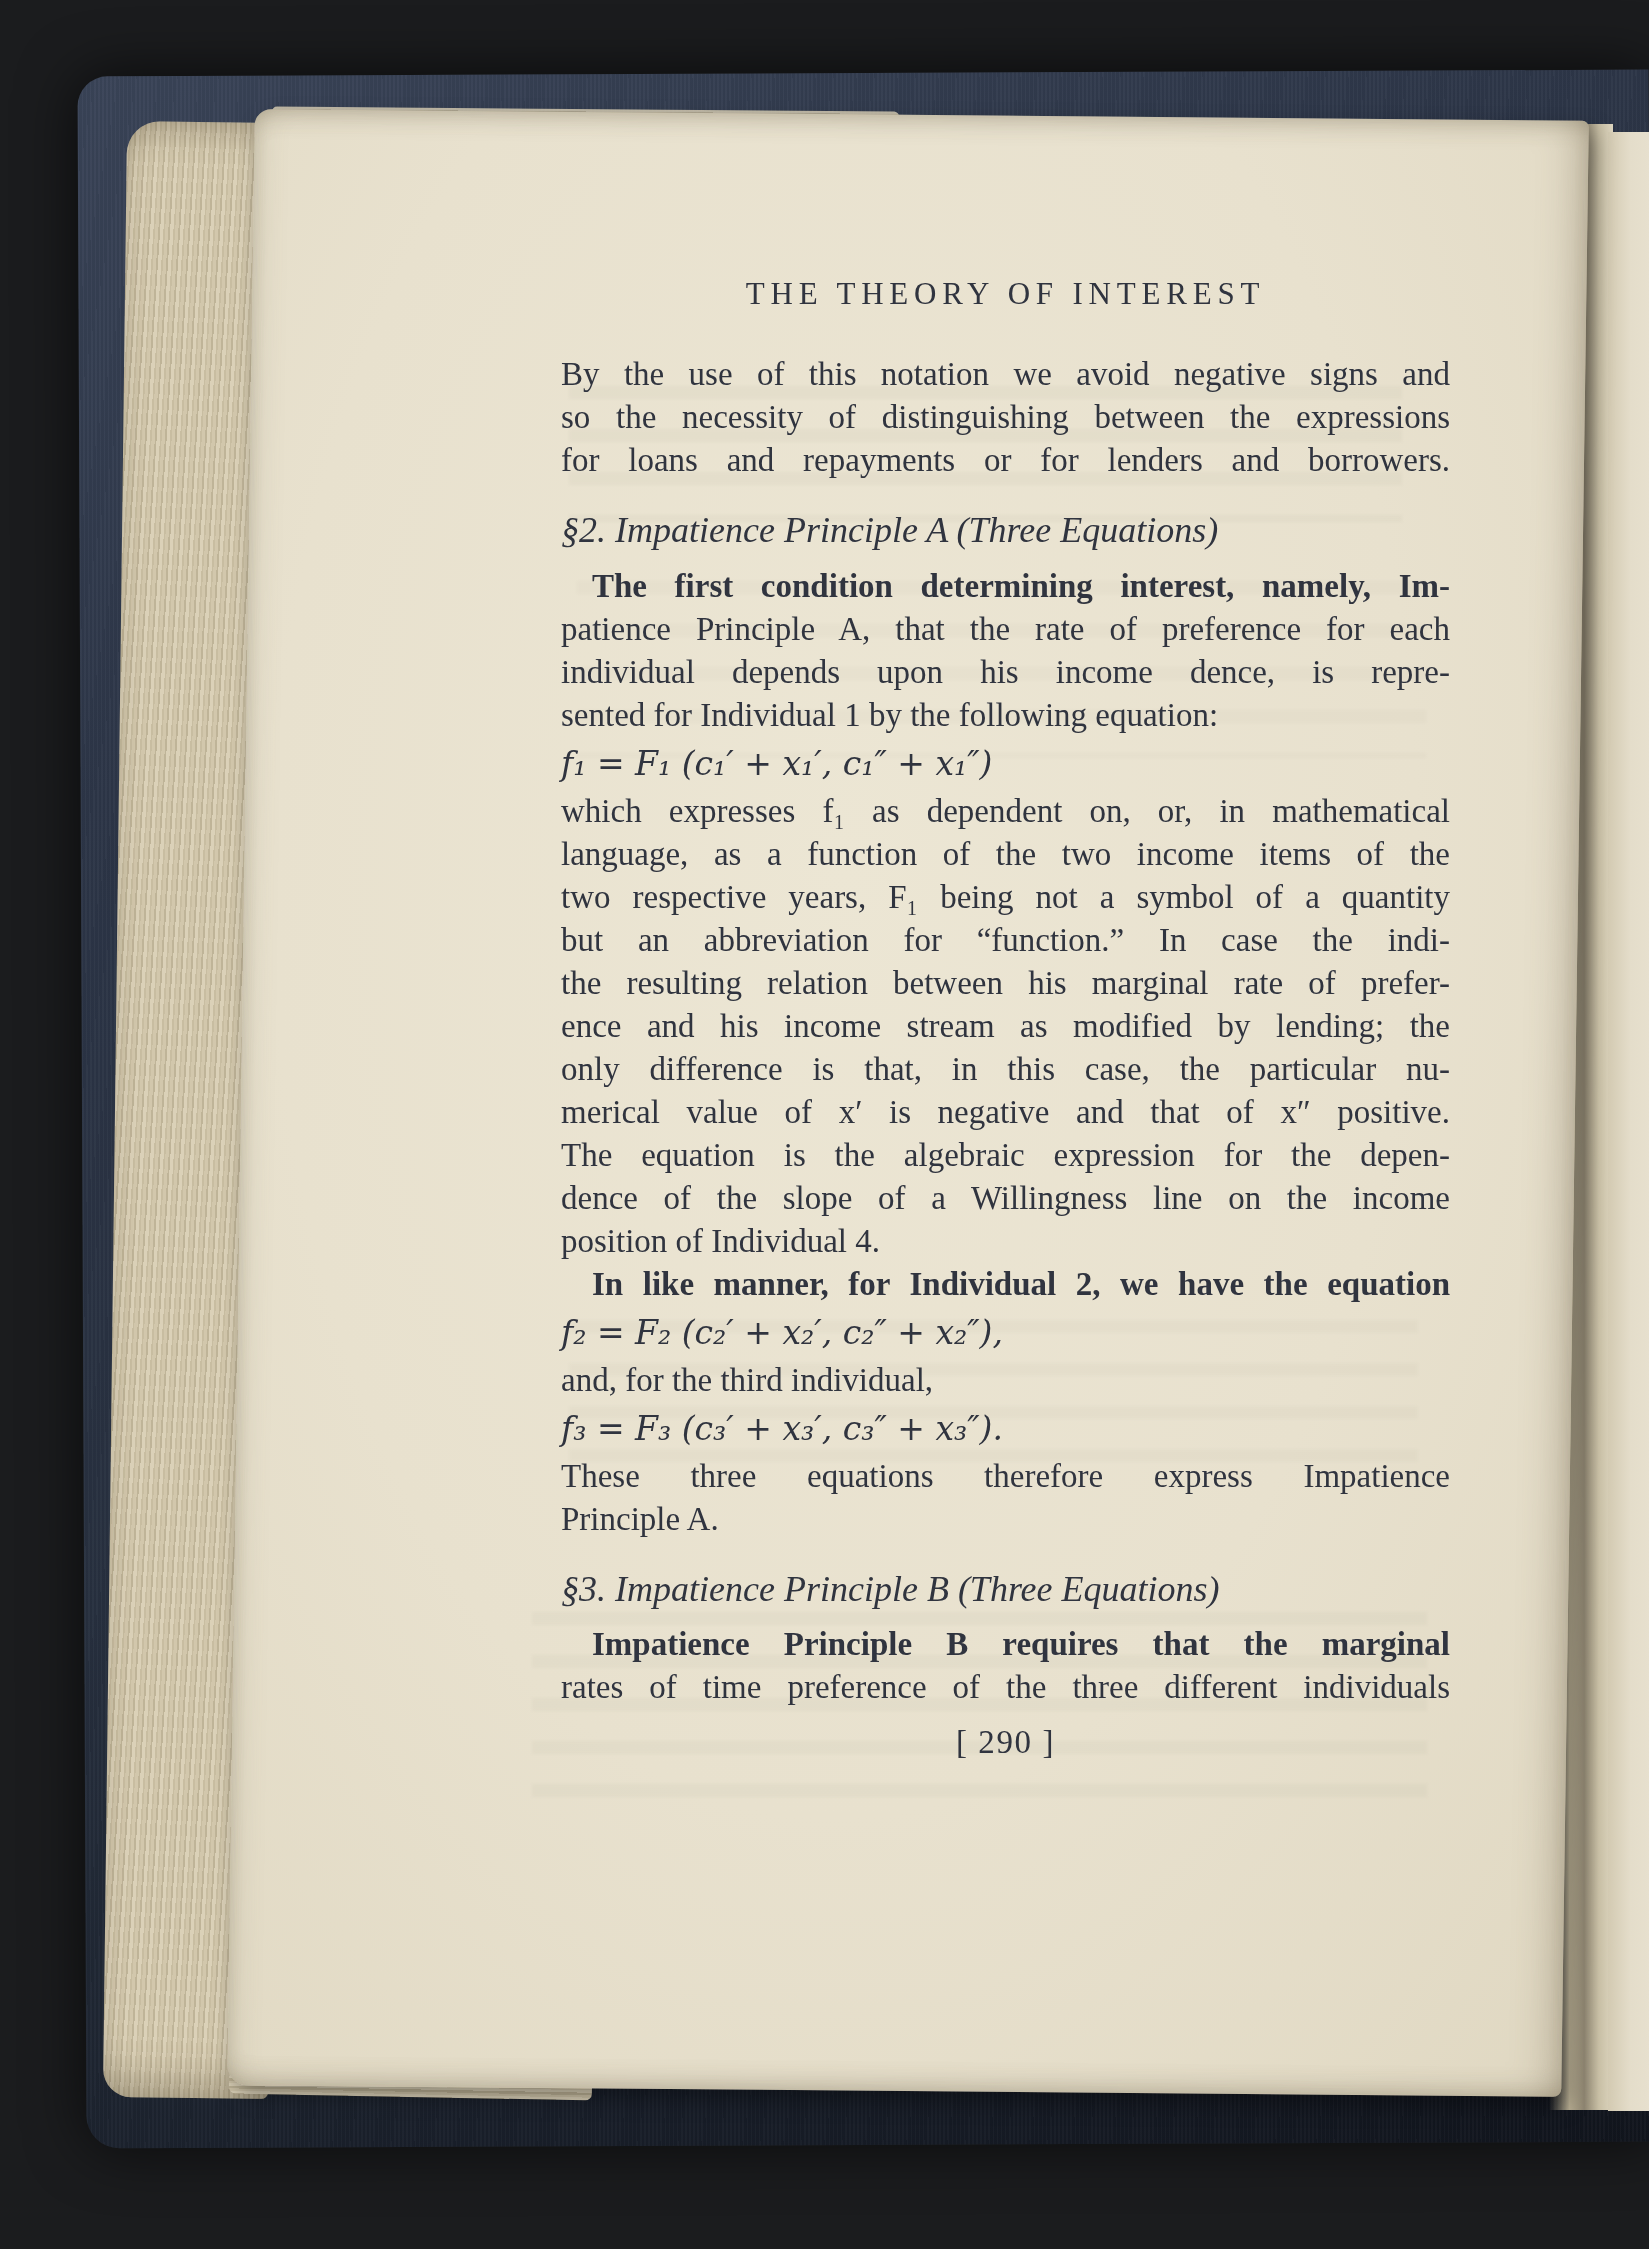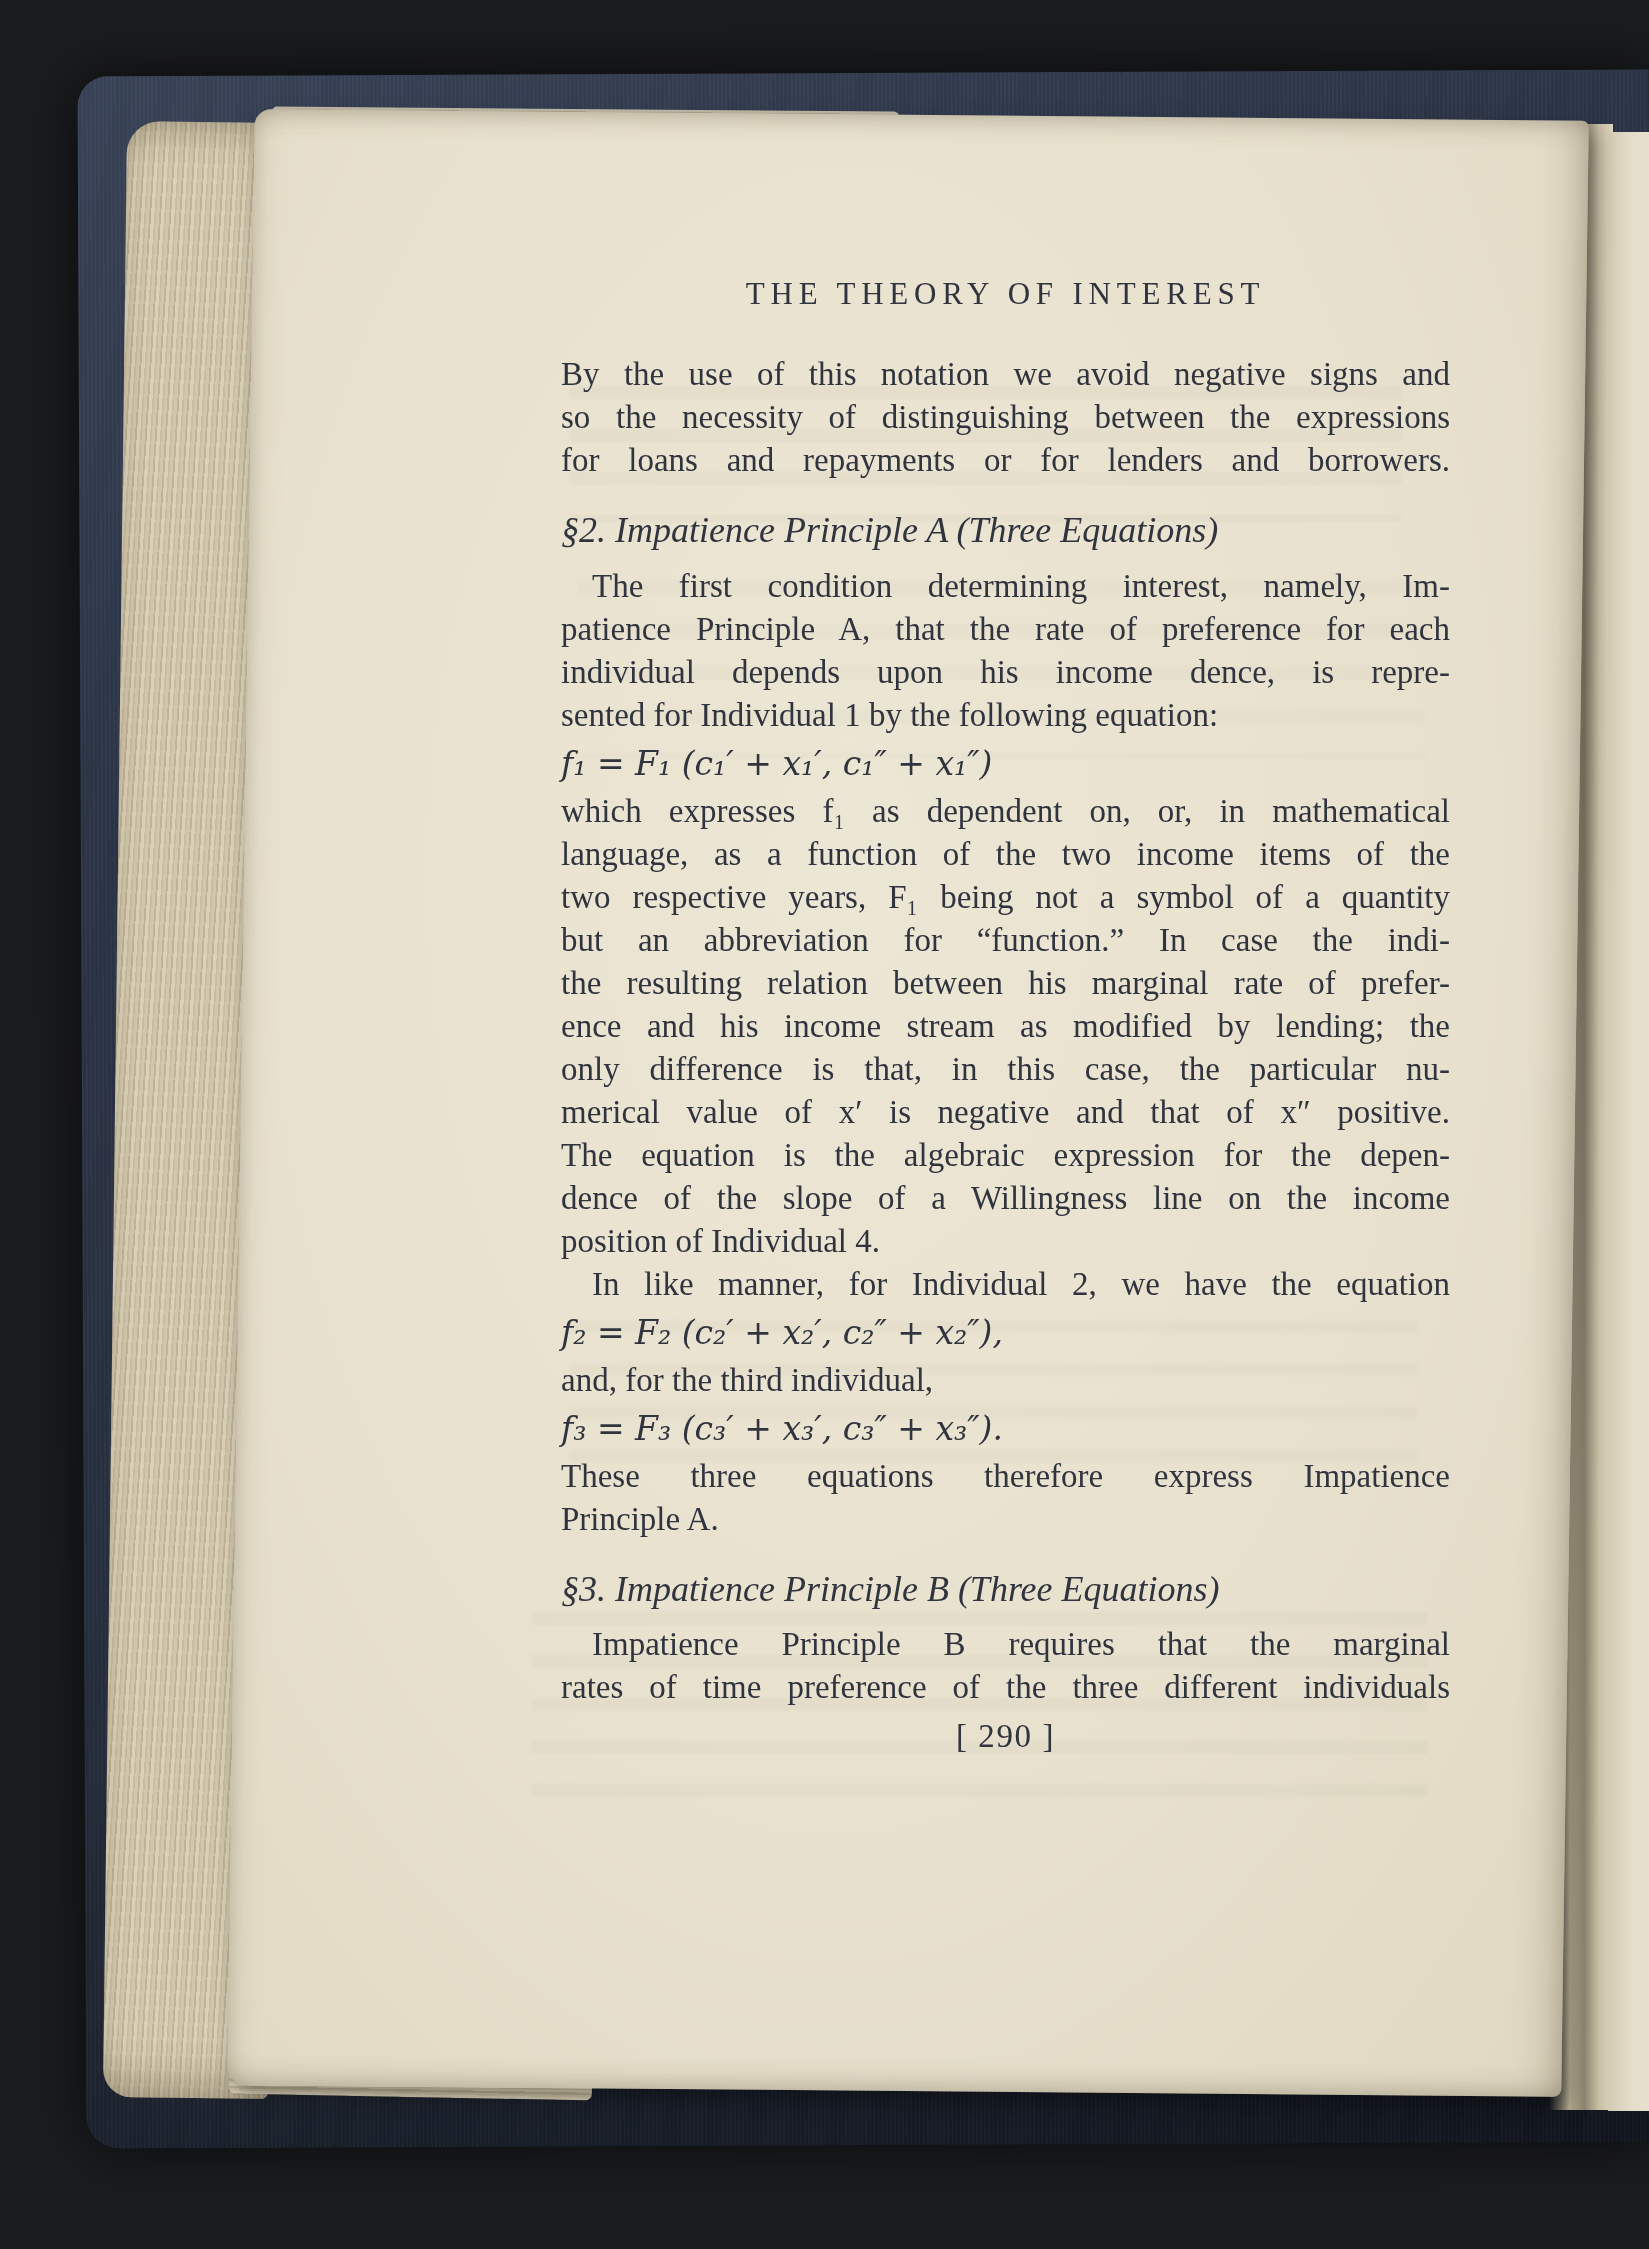--- a/index.html
+++ b/index.html
@@ -93,33 +93,33 @@
     color: #30343f;
     font-size: 33px; line-height: 43px;
   }
   .running-head {
     text-align: center;
     font-size: 31px; letter-spacing: 5.8px;
     margin-bottom: 38px; white-space: nowrap;
   }
   .line { text-align: justify; text-align-last: justify; }
   .line.short { text-align-last: left; }
-  .para.indent .line:first-child { text-indent: 31px; }
+  .para.indent .line:first-child { text-indent: 31px; font-weight: bold; }
   .heading {
     text-align: left; font-style: italic;
     font-size: 36px; line-height: 46px;
     margin: 25px 0 11.5px; white-space: nowrap;
   }
   .equation {
     text-align: left; font-style: italic;
     font-family: "DejaVu Serif", "Liberation Serif", serif;
     font-size: 33px; line-height: 43px;
     margin: 5px 0; white-space: nowrap;
   }
-  .folio { text-align: center; margin-top: 6px; letter-spacing: 1.6px; }
+  .folio { text-align: center; margin-top: 12px; letter-spacing: 1.6px; }
 </style>
 </head>
 <body>
 
 <div class="scene">
   <div class="cover"></div>
   <div class="page-stack"></div>
   <div class="stack-top"></div>
   <div class="stack-bottom"></div>
   <div class="gutter"></div>

